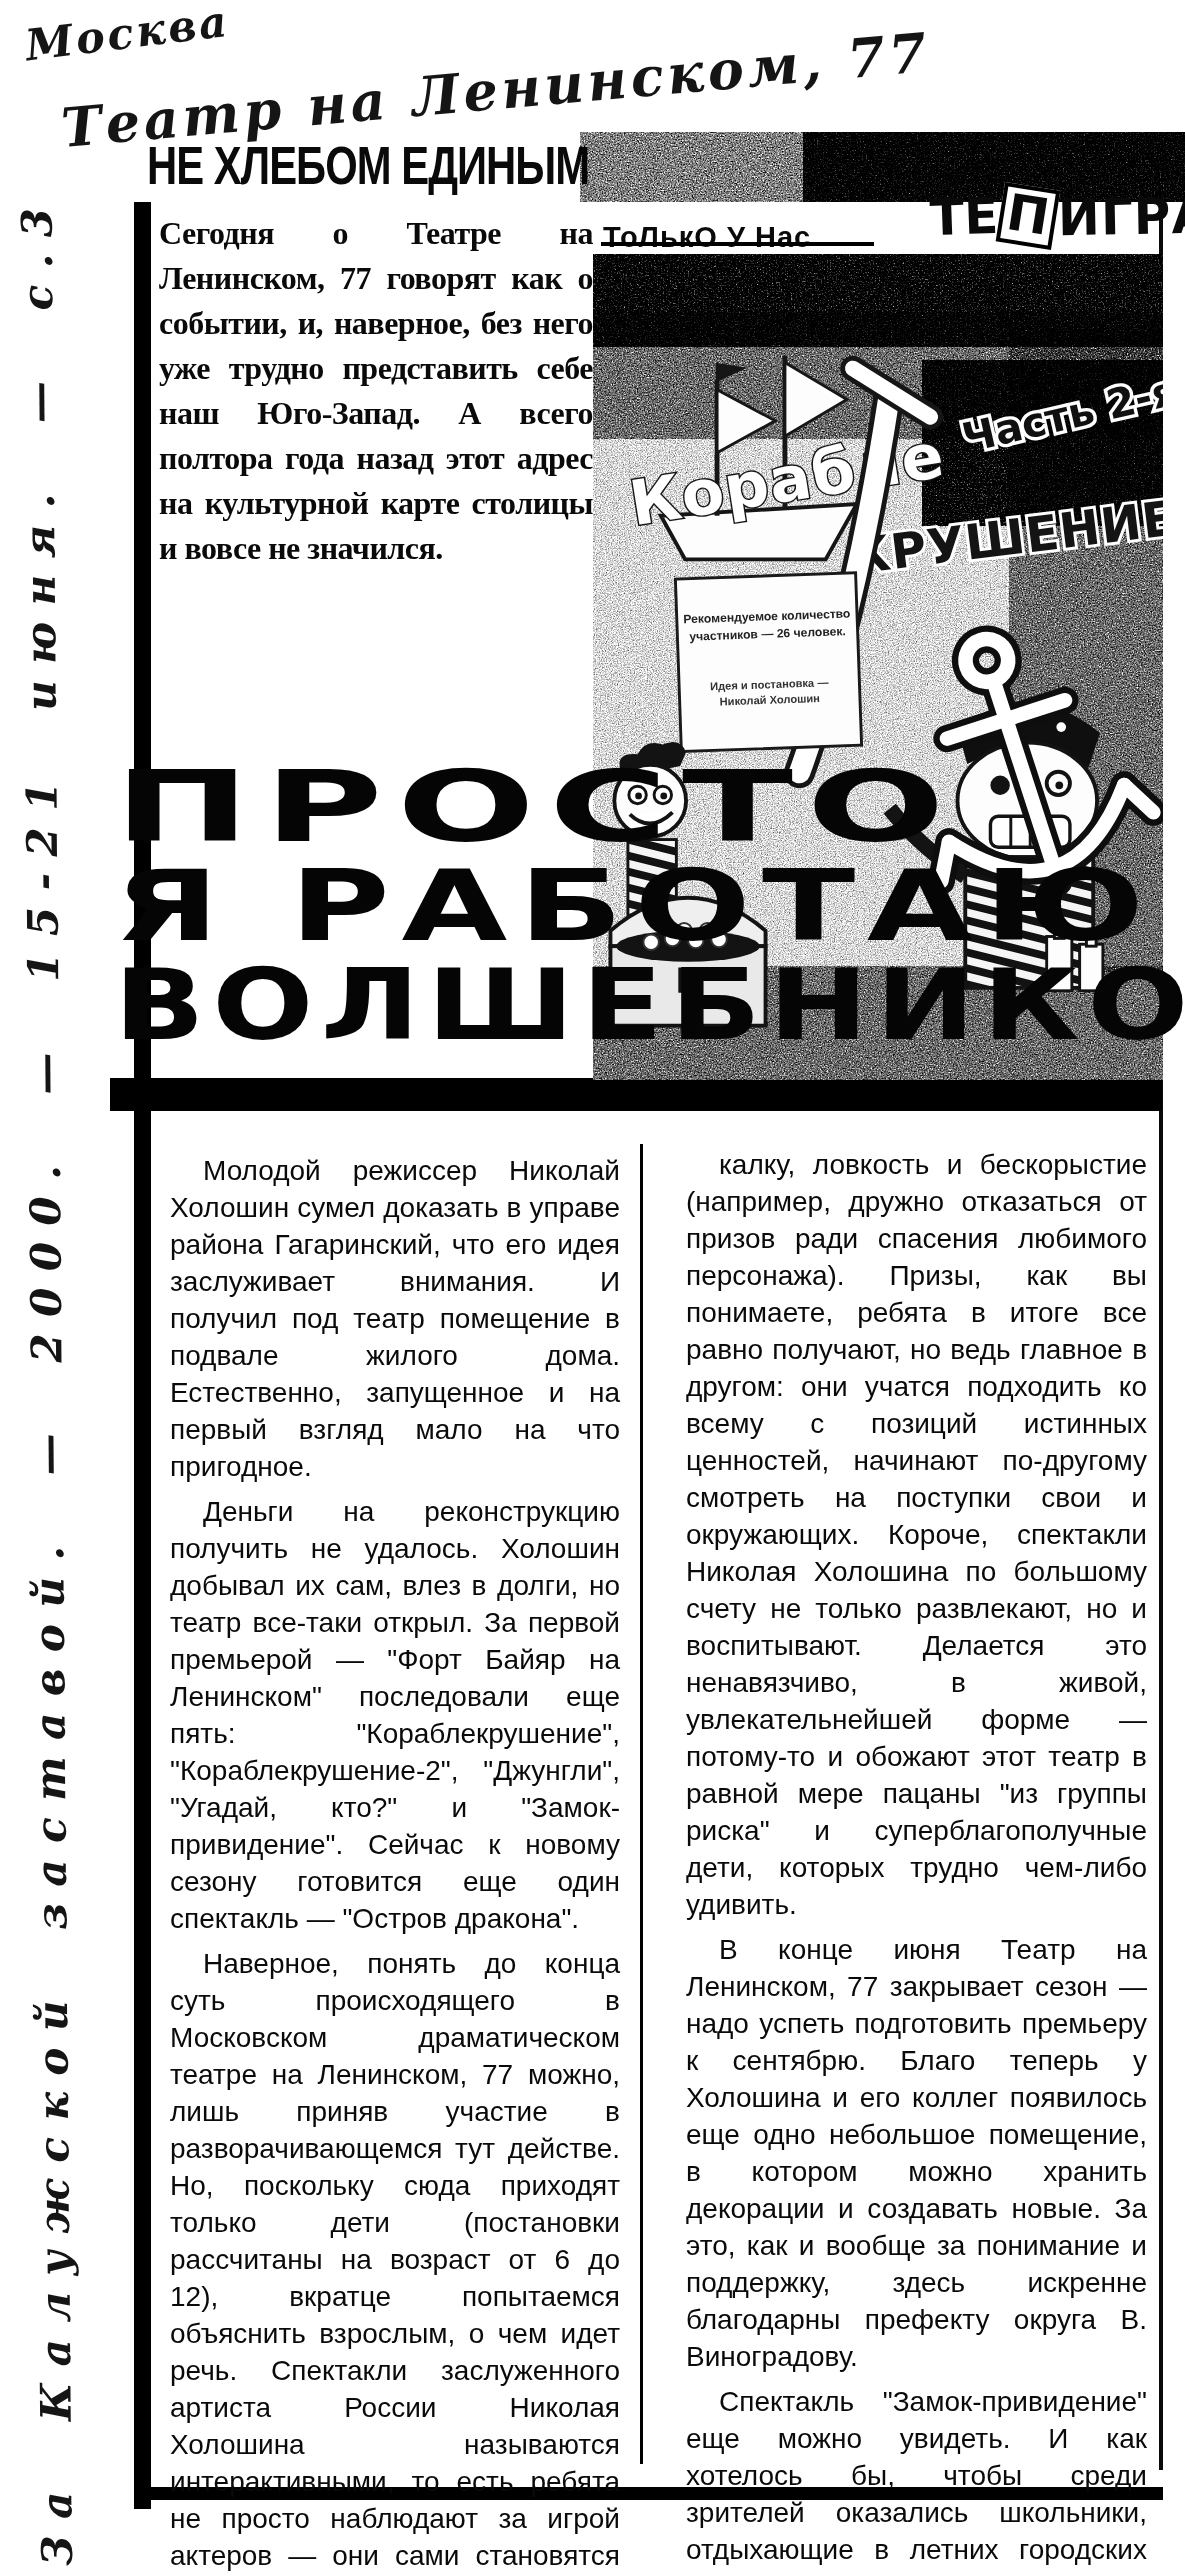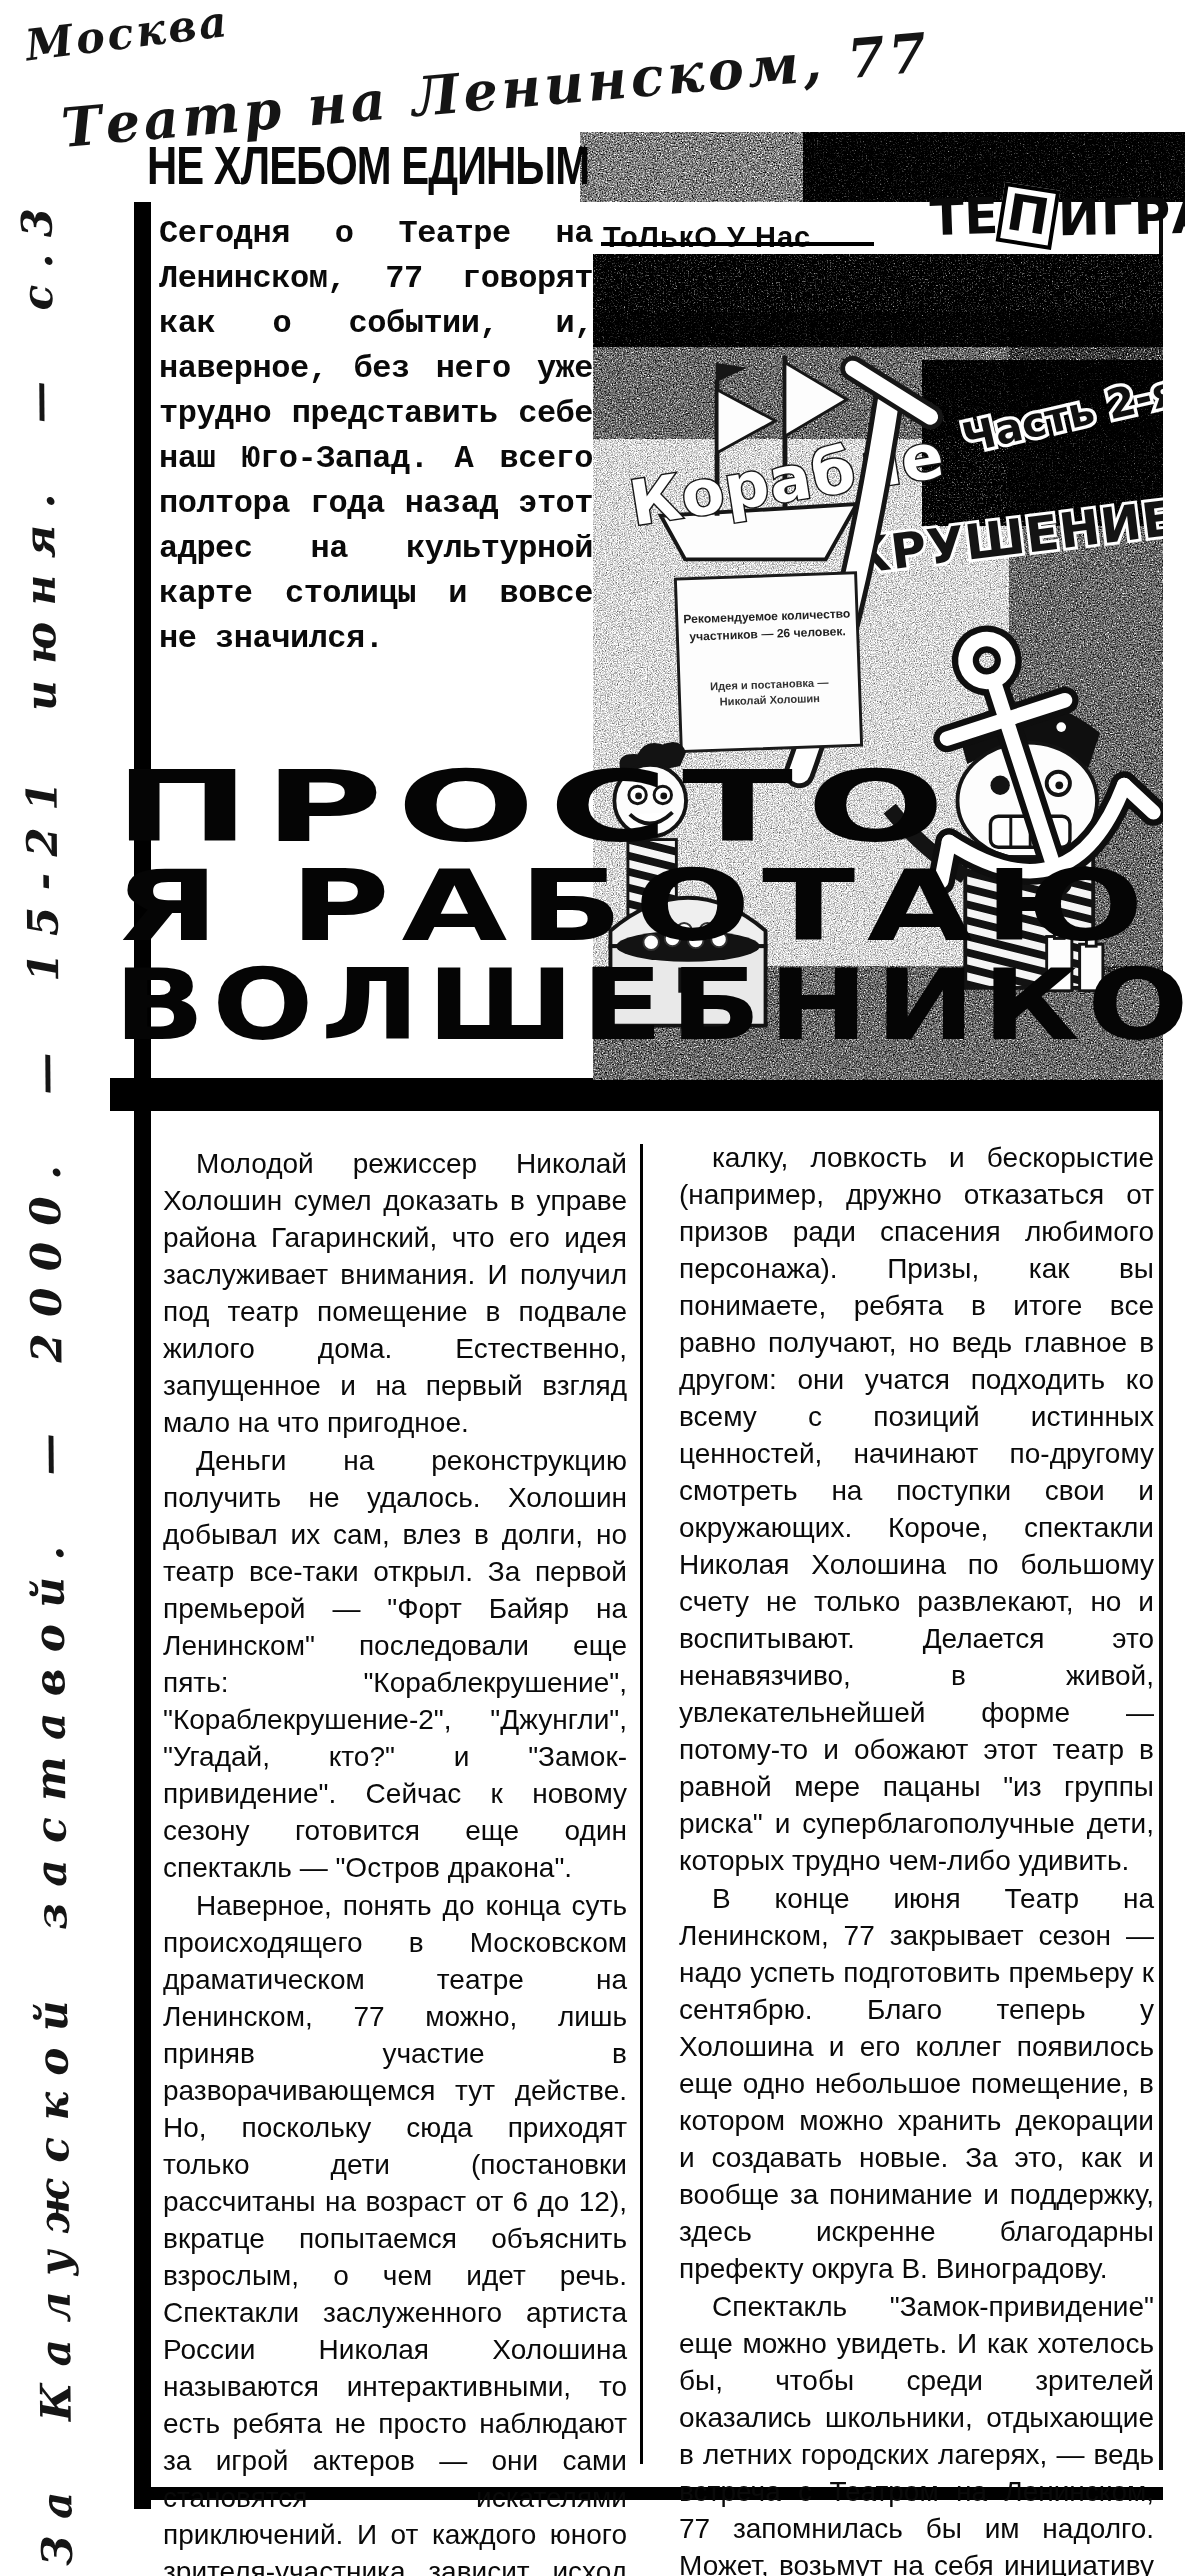--- a/index.html
+++ b/index.html
@@ -27,33 +27,33 @@
   .logo-igra{transform:rotate(-1deg);letter-spacing:1px;}
 
   
   .left-bar{left:134px;top:202px;width:16.5px;height:2307px;background:#000;}
   .right-border{left:1159px;top:204px;width:3.9px;height:2266px;background:#0a0a0a;}
   .bottom-border{left:134px;top:2487px;width:1029px;height:12.6px;background:#000;}
   .col-divider{left:640px;top:1144px;width:2.9px;height:1320px;background:#000;}
   .title-bar{left:110px;top:1078px;width:1052px;height:33px;background:#000;}
 
   
-  .lead{left:159px;top:211px;width:434px;font-family:Liberation Mono, monospace;font-weight:700;
+  .lead{left:159px;top:211px;width:434px;font-family:Liberation Serif, serif;font-weight:700;
         font-size:32px;line-height:45px;text-align:justify;letter-spacing:-0.5px;}
 
   
   .headline-line{font-family:"DejaVu Sans",sans-serif;font-weight:900;font-size:93px;line-height:1;
                  white-space:nowrap;transform-origin:left top;z-index:5;color:#050505;}
   .hl1{left:114px;top:758px;transform:scale(1.75,1.06);letter-spacing:7.8px;}
   .hl2{left:114px;top:857px;transform:scale(1.47,1.06);letter-spacing:7.8px;}
   .hl3{left:114px;top:956px;transform:scale(1.28,1.06);letter-spacing:5.8px;}
 
   
   .col{font-size:28px;line-height:37px;text-align:justify;}
-  .col p{margin:1px;text-indent:33px;}
+  .col p{margin:8px;text-indent:33px;}
   .col-left{left:162px;top:1144px;width:466px;}
   .col-right{left:678px;top:1138px;width:477px;}
 
   .noise-svg{display:block;}
   .poster{left:593px;top:254px;z-index:1;}
   .sign-text{font-family:"Liberation Sans",sans-serif;font-weight:700;}
 </style>
 </head>
 <body>
 

